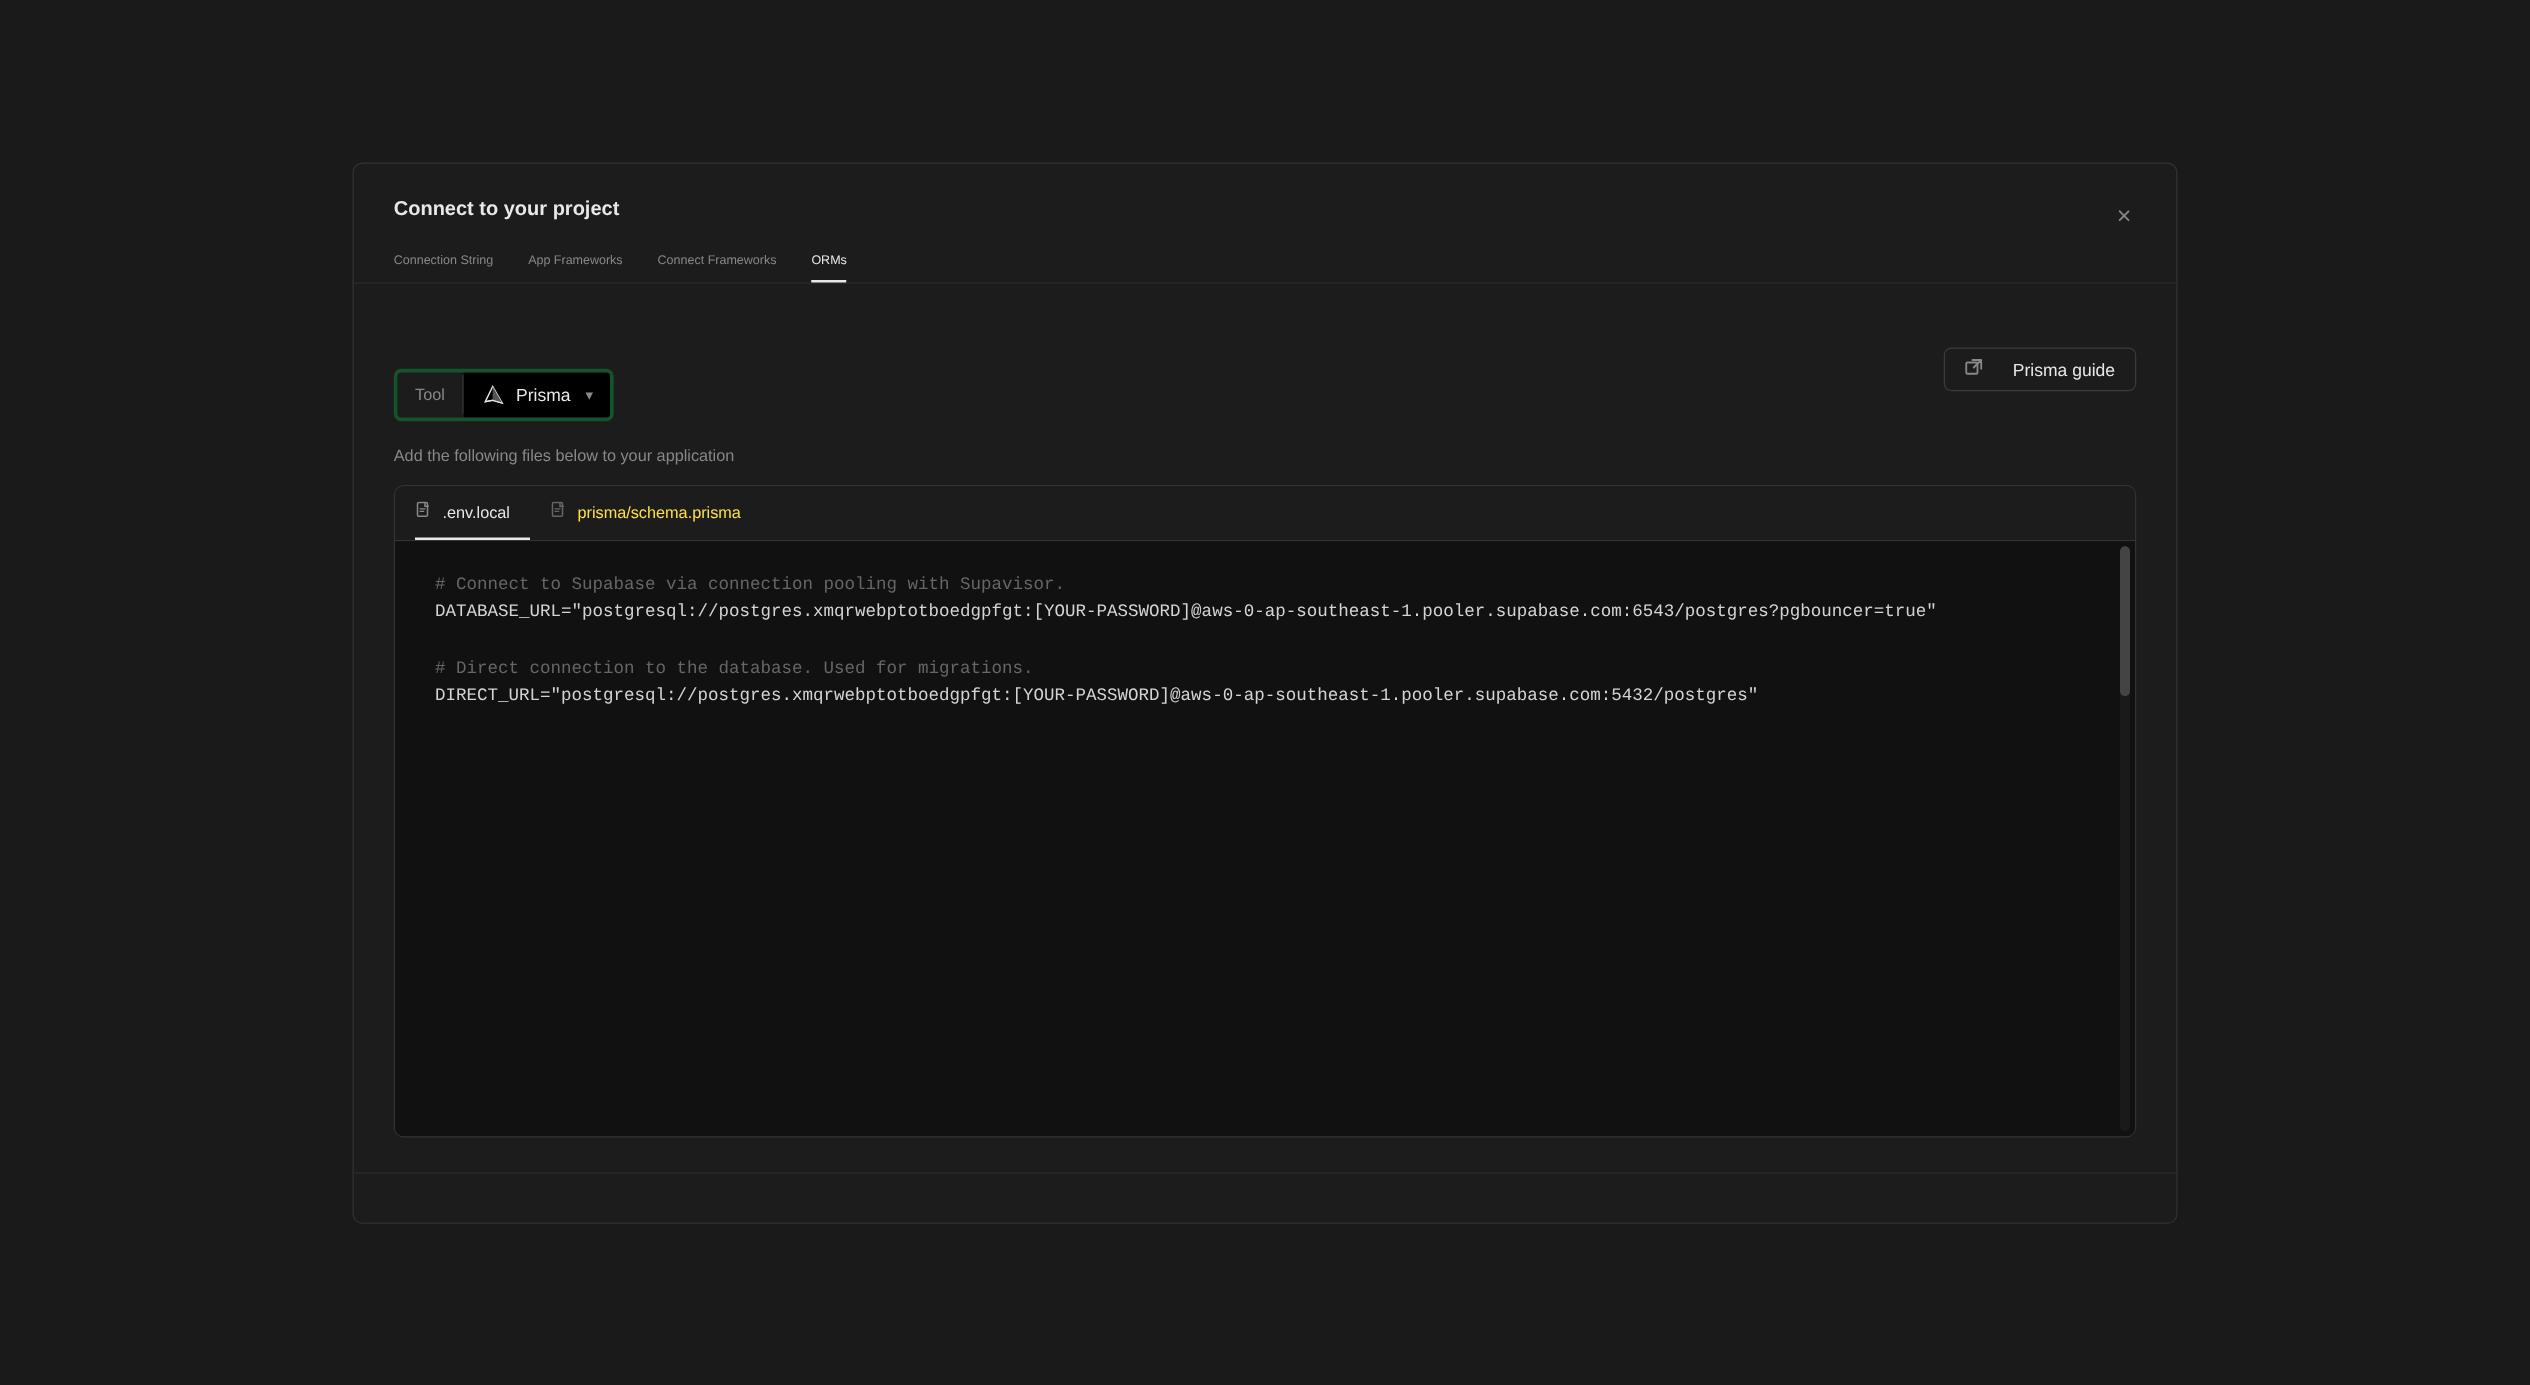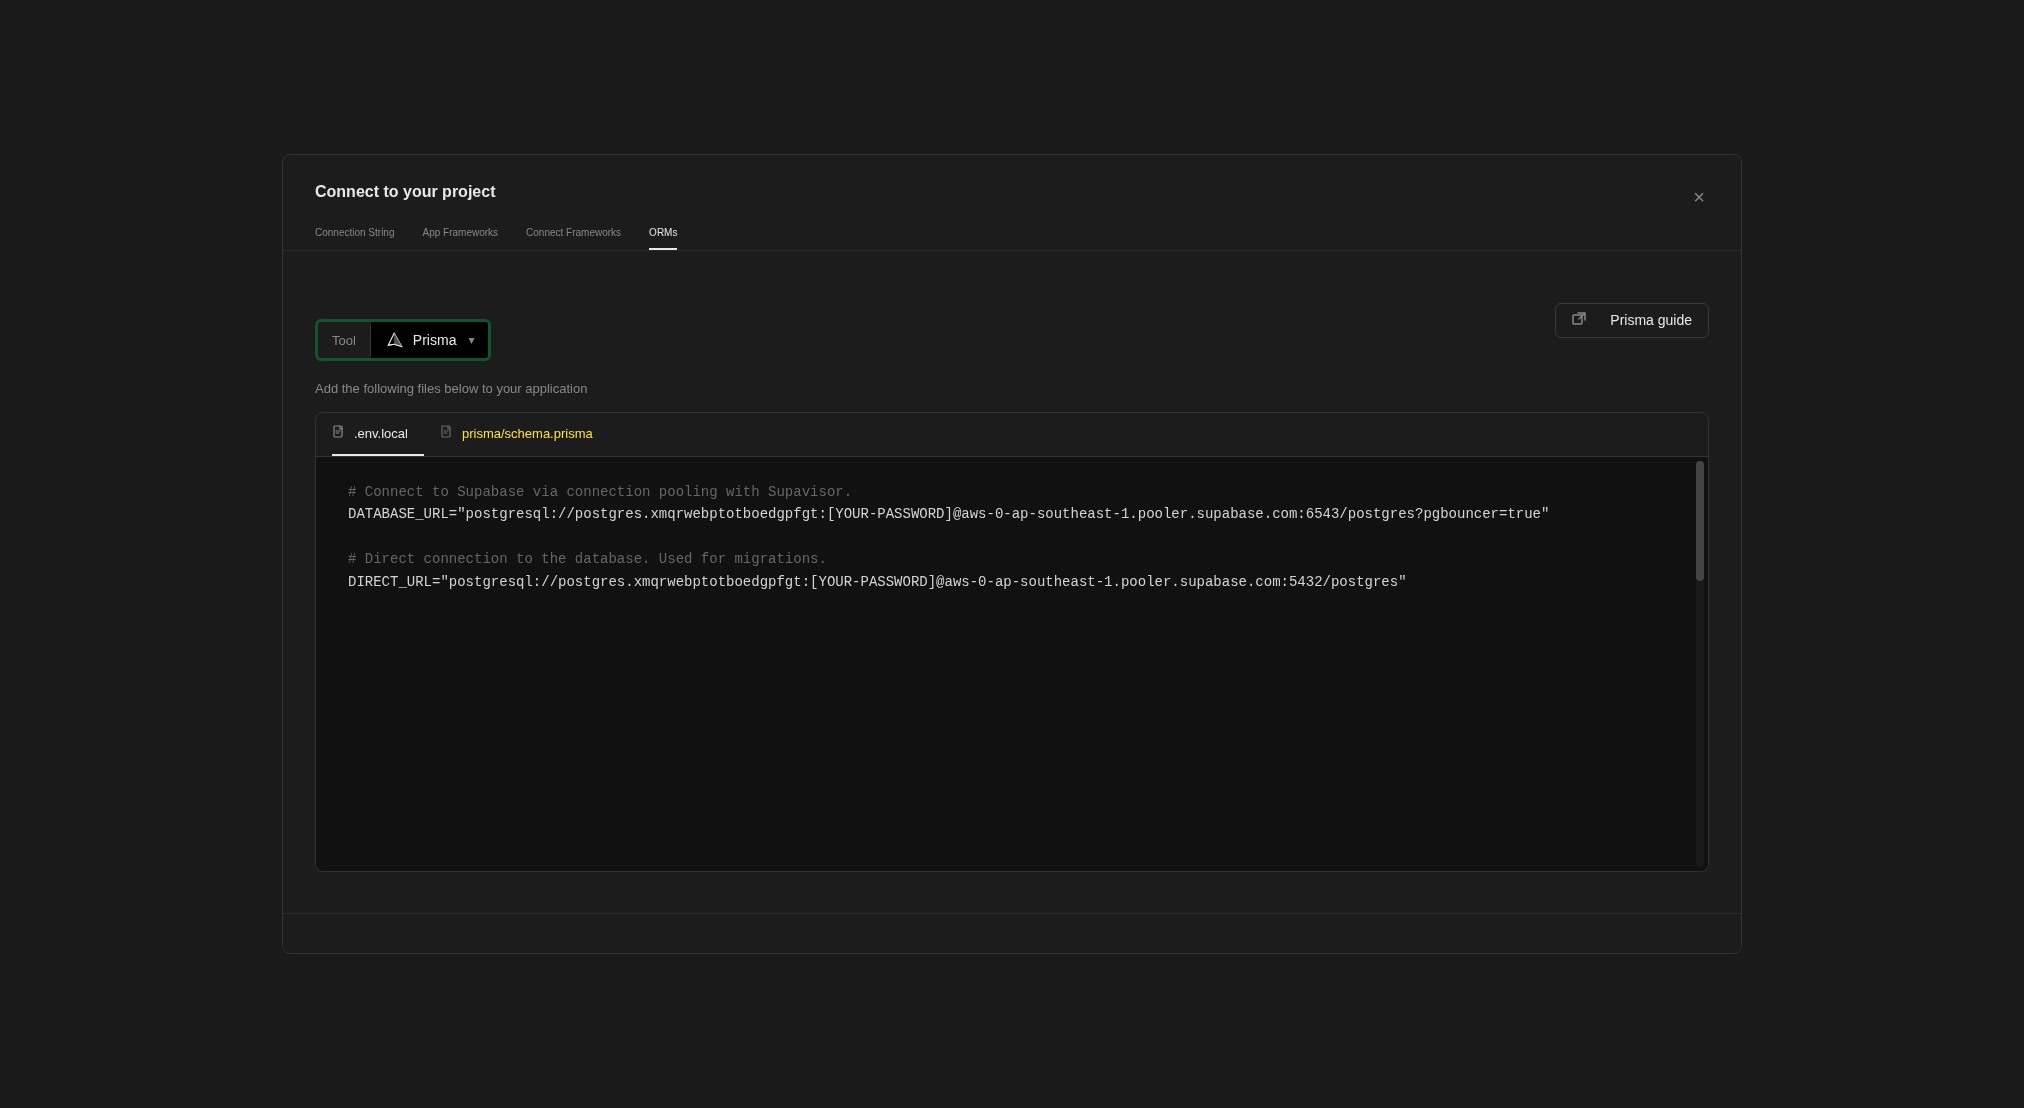--- a/index.html
+++ b/index.html
@@ -164,21 +164,21 @@
     .add-files-hint {
       font-size: 13px;
       color: #888;
       margin-bottom: 16px;
     }
 
     .file-tabs-container {
       border: 1px solid #333;
       border-radius: 8px;
       overflow: hidden;
-      height: 460px;
+      height: 522px;
       display: flex;
       flex-direction: column;
     }
 
     .file-tabs-row {
       display: flex;
       border-bottom: 1px solid #333;
       background: #1c1c1c;
       padding: 0 16px;
     }

